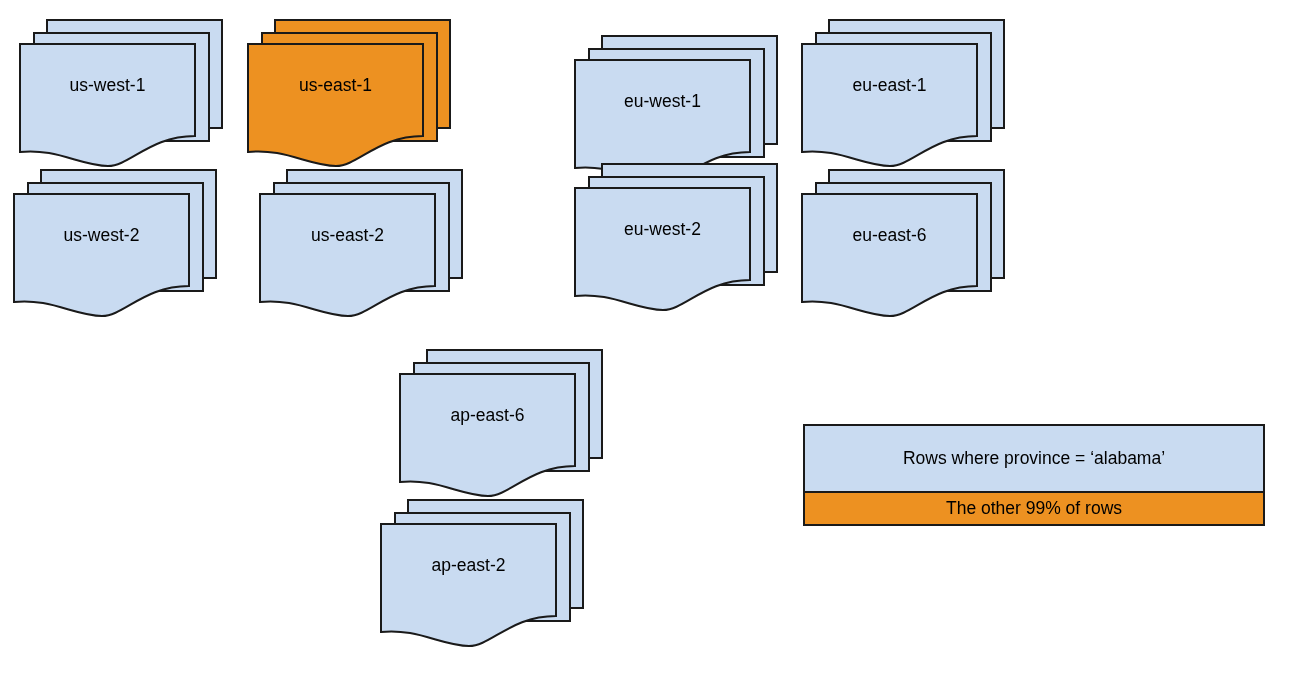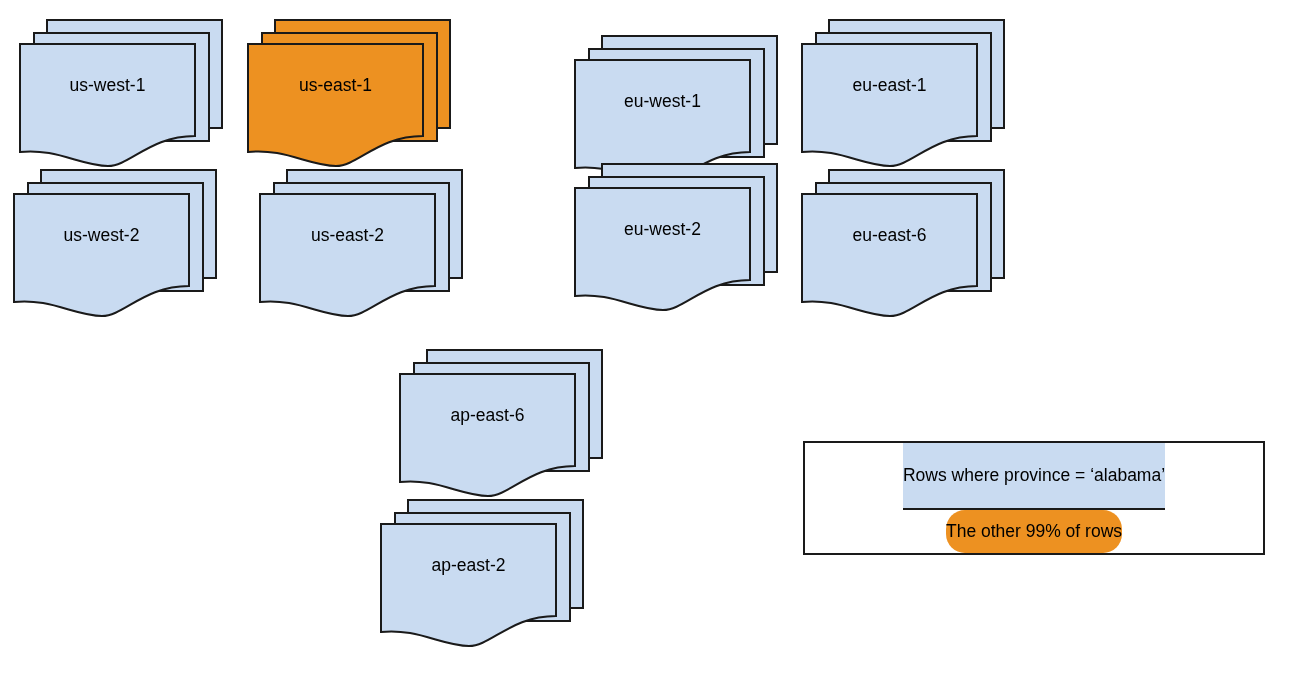--- a/index.html
+++ b/index.html
@@ -46,45 +46,43 @@
     color: #000000;
     line-height: 20px;
     pointer-events: none;
     white-space: nowrap;
   }
 
   
   .legend {
     position: absolute;
     left: 803px;
-    top: 441px;
+    top: 424px;
     width: 462px;
-    height: 114px;
+    height: 102px;
     box-sizing: border-box;
     border: 2px solid #1a1a1a;
     display: flex;
     flex-direction: column;
-    align-items: center;
   }
   .legend-row {
     box-sizing: border-box;
     display: flex;
     align-items: center;
     justify-content: center;
     font-size: 17.5px;
     color: #000000;
     white-space: nowrap;
   }
   .legend-row.top {
     height: 67px;
     border-bottom: 2px solid #1a1a1a;
   }
   .legend-row.bottom {
     flex: 1 1 auto;
-    border-radius: 19px;
   }
 </style>
 </head>
 <body>
 
 <div id="canvas">
 
   <div class="stack" style="left:20px; top:20px;">
     <svg viewBox="0 0 202 150">
       <path d="M 27 0 L 202 0 L 202 108 L 27 108 Z" fill="#C9DBF1" stroke="#1a1a1a" stroke-width="2"></path>

